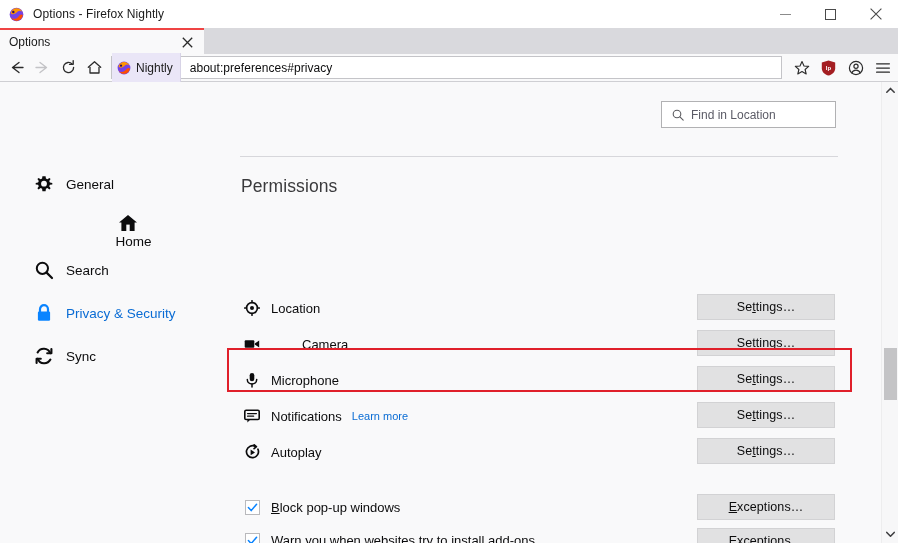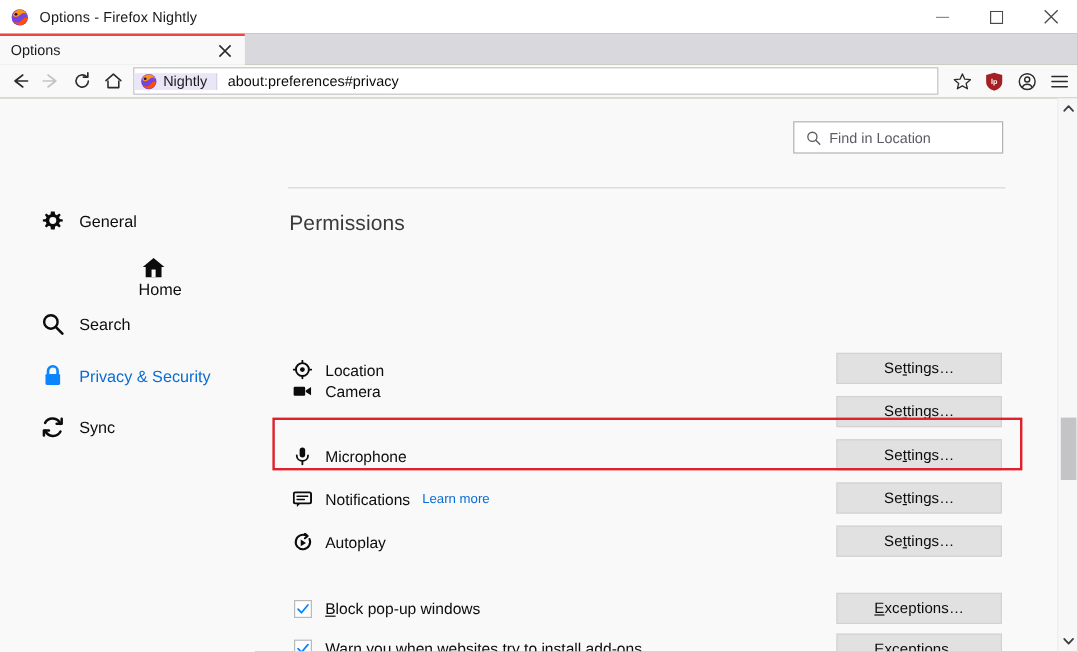--- a/index.html
+++ b/index.html
@@ -12,21 +12,21 @@
     height: 543px;
     overflow: hidden;
     font-family: "Liberation Sans", sans-serif;
     -webkit-font-smoothing: antialiased;
   }
 
   #app {
     position: relative;
     width: 898px;
     height: 543px;
-    background: #4d7c0f;
+    background: #fde047;
     overflow: hidden;
   }
 
   
   .titlebar {
     position: absolute;
     left: 0; top: 0;
     width: 898px; height: 28px;
     background: #ffffff;
     display: flex;
@@ -112,21 +112,21 @@
     width: 671px; height: 23px;
     background: #ffffff;
     border: 1px solid #c4c4c8;
     box-sizing: border-box;
     display: flex;
     align-items: center;
   }
   .identity {
     display: flex;
     align-items: center;
-    height: 14px;
+    height: 29px;
     padding: 0 7px 0 5px;
     background: #eae6f7;
     border-right: 1px solid #d7d3e6;
   }
   .identity-logo { width: 14px; height: 14px; display:block; }
   .identity-label {
     margin-left: 5px;
     font-size: 12px;
     color: #1a1a1a;
   }
@@ -538,21 +538,21 @@
             <circle cx="8" cy="8" r="2" fill="#0c0c0d"></circle>
             <path d="M8 0.6 L8 2.6 M8 13.4 L8 15.4 M0.6 8 L2.6 8 M13.4 8 L15.4 8" stroke="#0c0c0d" stroke-width="1.5" stroke-linecap="round"></path>
           </svg>
         </span>
         <span class="perm-label">Location</span>
       </div>
       <button class="btn" style="left:457px; top:212px; width:138px; height:26px;">
           <span>Se<u>t</u>tings…</span>
         </button>
 
-      <div class="perm-row" style="top:228px;">
+      <div class="perm-row" style="top:246px;gap:31px;">
         <span class="perm-icon">
           <svg width="16" height="16" viewBox="0 0 16 16">
             <rect x="0.7" y="4.3" width="9.6" height="7.4" rx="1" fill="#0c0c0d"></rect>
             <path d="M10.8 7.4 L15.2 4.6 L15.2 11.4 L10.8 8.6 Z" fill="#0c0c0d"></path>
           </svg>
         </span>
         <span class="perm-label">Camera</span>
       </div>
       <button class="btn" style="left:457px; top:248px; width:138px; height:26px;">
           <span>Se<u>t</u>tings…</span>

